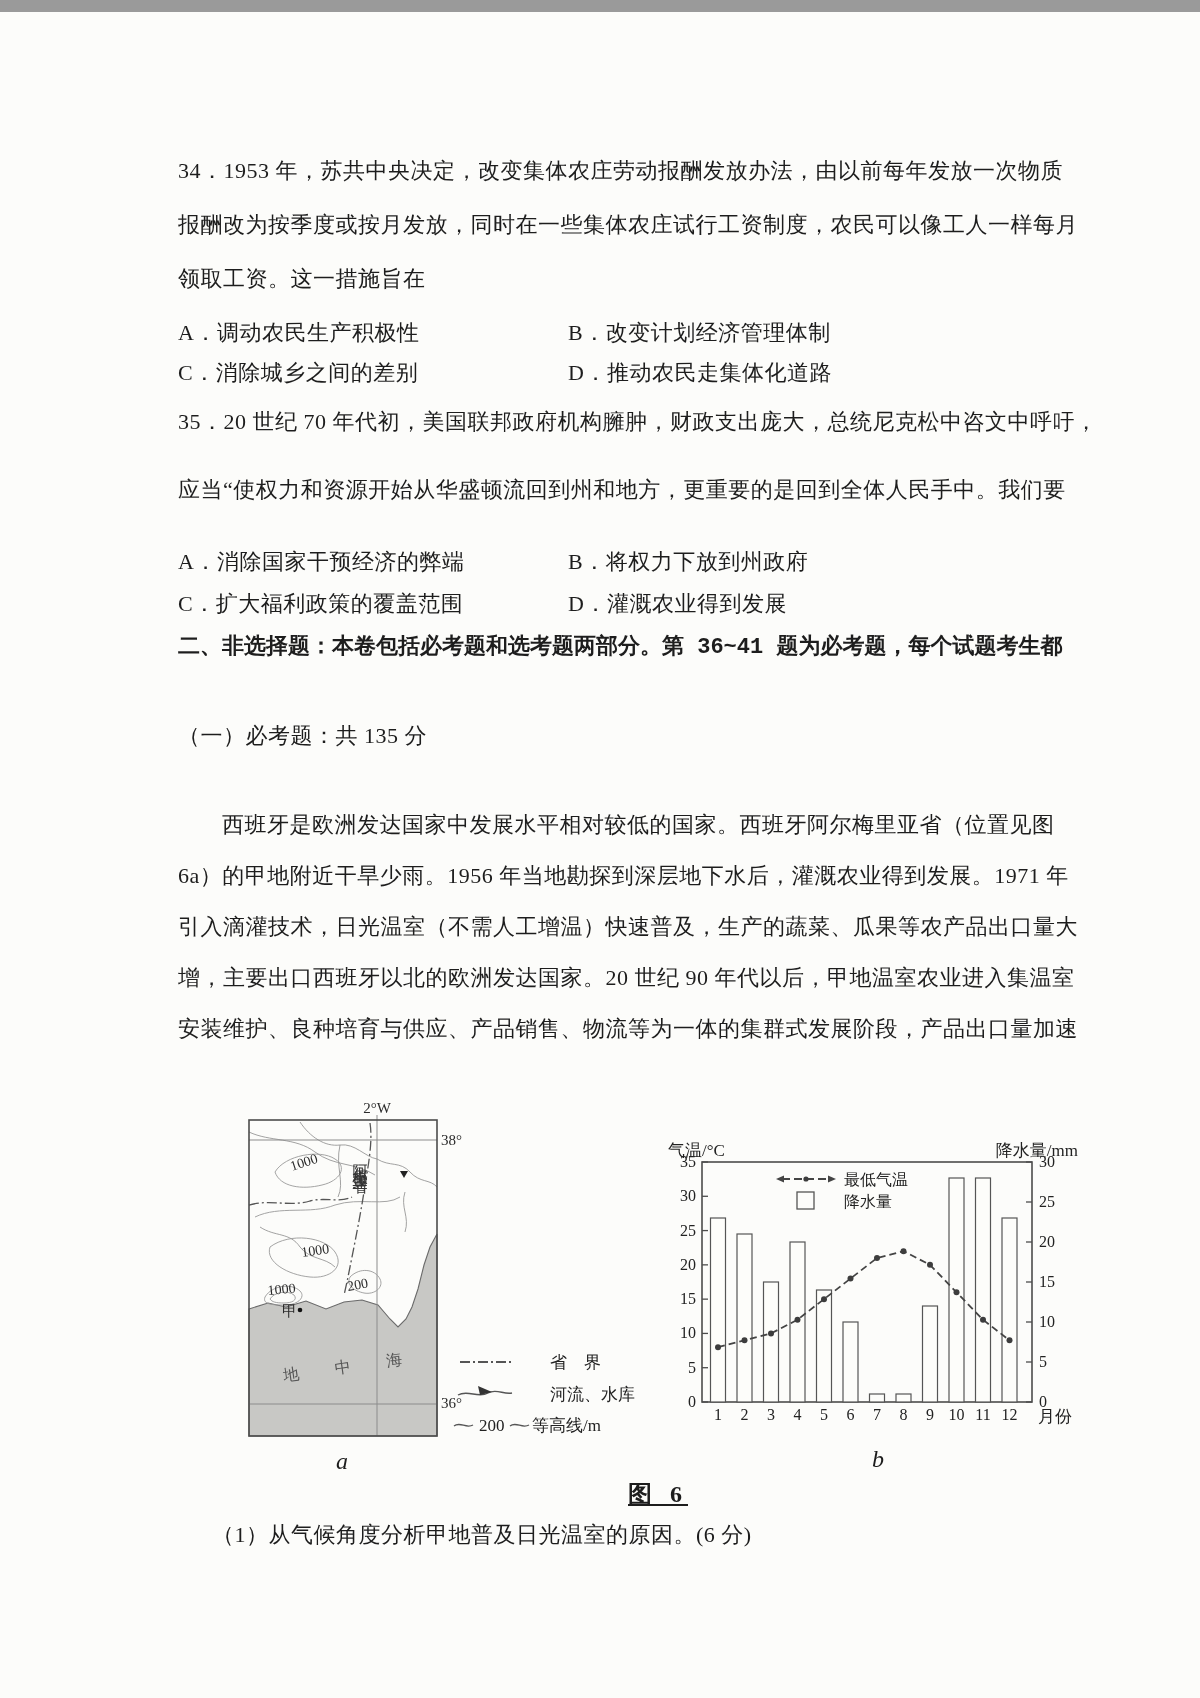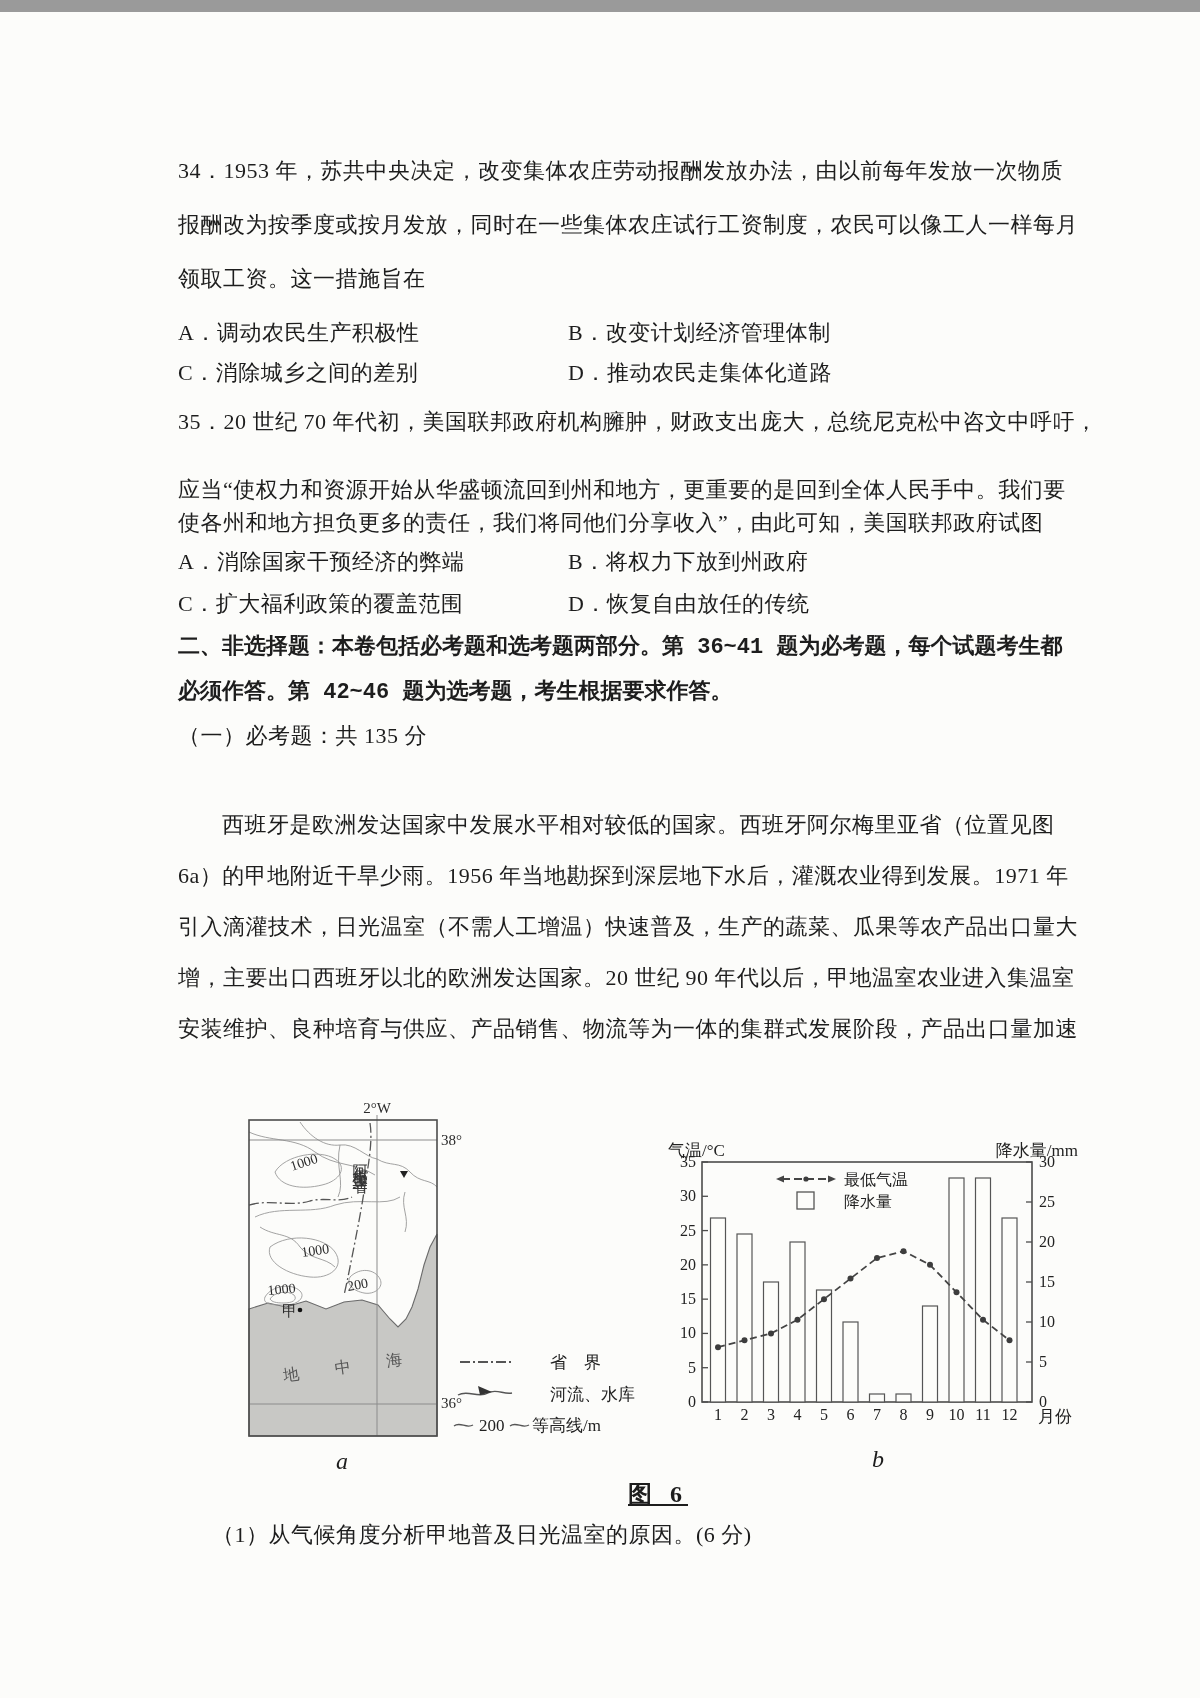--- a/index.html
+++ b/index.html
@@ -47,28 +47,26 @@
   <div class="tl" style="top:145px">34．1953 年，苏共中央决定，改变集体农庄劳动报酬发放办法，由以前每年发放一次物质</div>
   <div class="tl" style="top:199px">报酬改为按季度或按月发放，同时在一些集体农庄试行工资制度，农民可以像工人一样每月</div>
   <div class="tl" style="top:253px">领取工资。这一措施旨在</div>
   <div class="tl" style="top:307px">A．调动农民生产积极性</div>
   <div class="tl opt2" style="top:307px">B．改变计划经济管理体制</div>
   <div class="tl" style="top:347px">C．消除城乡之间的差别</div>
   <div class="tl opt2" style="top:347px">D．推动农民走集体化道路</div>
 
   <div class="tl" style="top:396px">35．20 世纪 70 年代初，美国联邦政府机构臃肿，财政支出庞大，总统尼克松中咨文中呼吁，</div>
   <div class="tl" style="top:464px">应当“使权力和资源开始从华盛顿流回到州和地方，更重要的是回到全体人民手中。我们要</div>
-  <div class="tl" style="top:497px">使各州和地方担负更多的责任，我们将同他们分享收入”，由此可知，美国联邦政府试图</div>
   <div class="tl" style="top:536px">A．消除国家干预经济的弊端</div>
   <div class="tl opt2" style="top:536px">B．将权力下放到州政府</div>
   <div class="tl" style="top:578px">C．扩大福利政策的覆盖范围</div>
-  <div class="tl opt2" style="top:578px">D．恢复自由放任的传统</div>
+  <div class="tl opt2" style="top:578px">D．灌溉农业得到发展</div>
 
   <div class="tl boldline" style="top:622px">二、非选择题：本卷包括必考题和选考题两部分。第 36~41 题为必考题，每个试题考生都</div>
-  <div class="tl boldline" style="top:667px">必须作答。第 42~46 题为选考题，考生根据要求作答。</div>
   <div class="tl" style="top:710px">（一）必考题：共 135 分</div>
 
   <div class="tl indent" style="top:799px">西班牙是欧洲发达国家中发展水平相对较低的国家。西班牙阿尔梅里亚省（位置见图</div>
   <div class="tl" style="top:850px">6a）的甲地附近干旱少雨。1956 年当地勘探到深层地下水后，灌溉农业得到发展。1971 年</div>
   <div class="tl" style="top:901px">引入滴灌技术，日光温室（不需人工增温）快速普及，生产的蔬菜、瓜果等农产品出口量大</div>
   <div class="tl" style="top:952px">增，主要出口西班牙以北的欧洲发达国家。20 世纪 90 年代以后，甲地温室农业进入集温室</div>
   <div class="tl" style="top:1003px">安装维护、良种培育与供应、产品销售、物流等为一体的集群式发展阶段，产品出口量加速</div>
 
   <div>
     <svg style="left:240px;top:1085px" width="230" height="350" viewBox="0 0 230 350">

